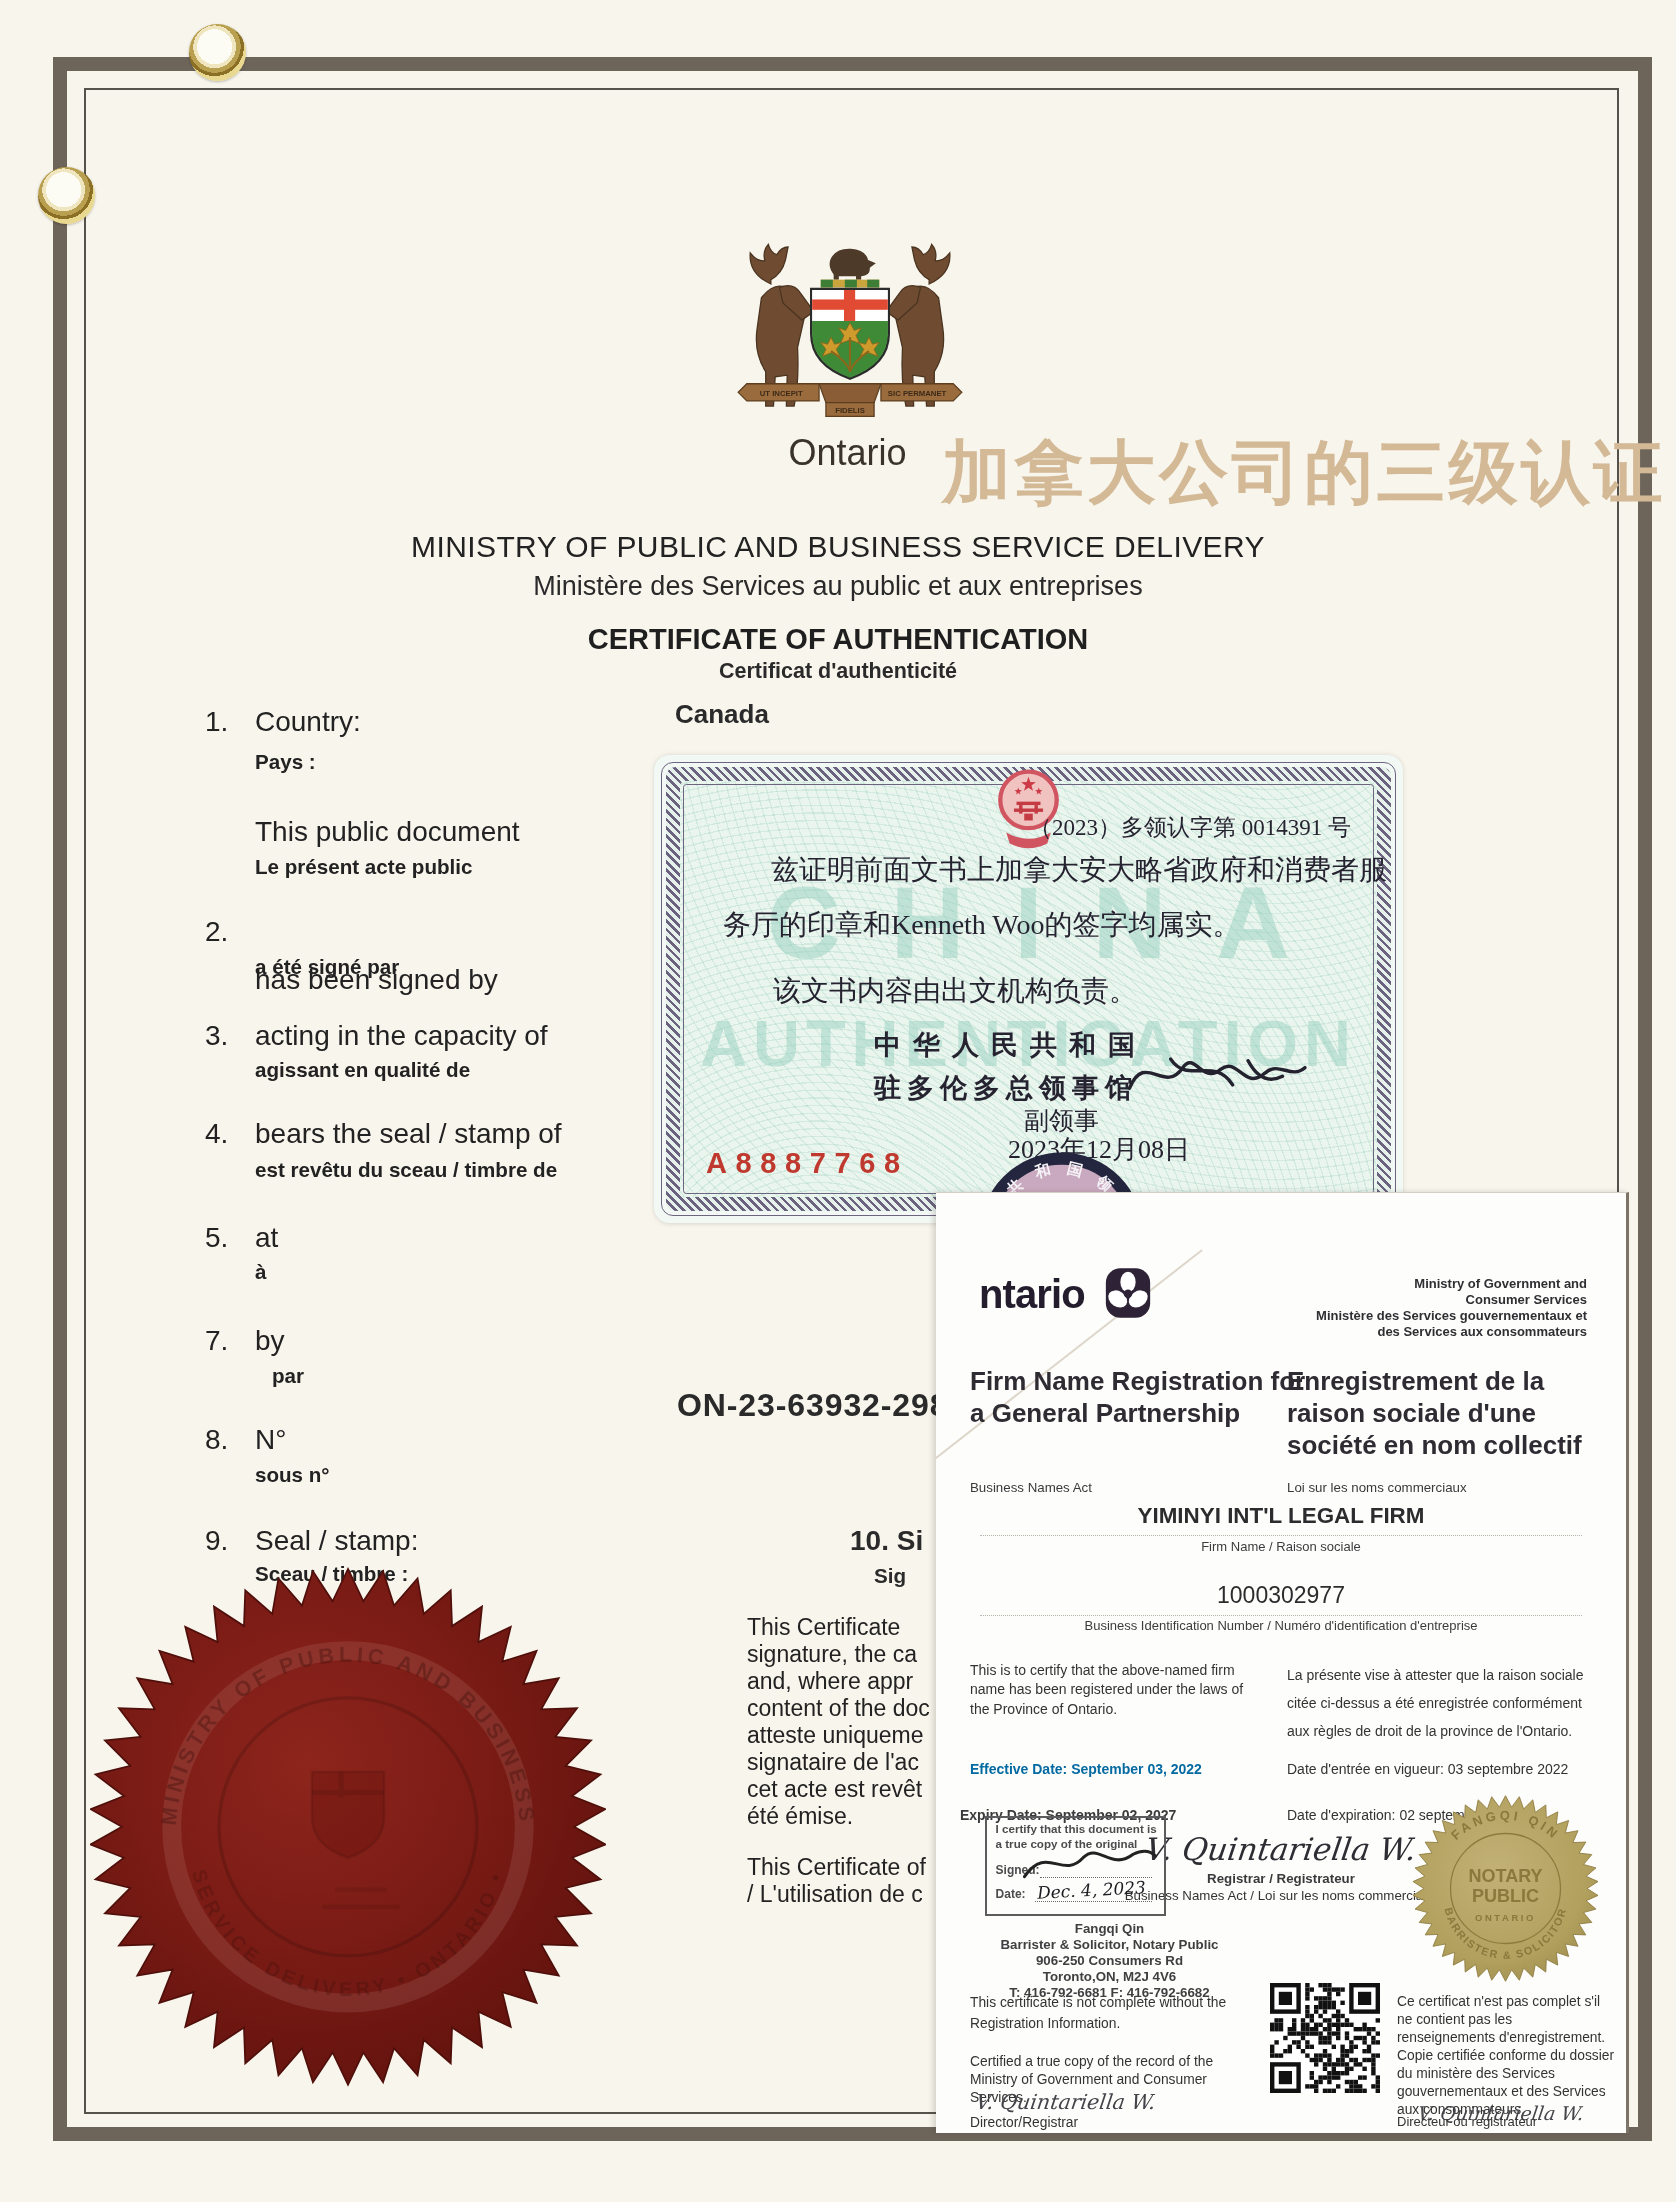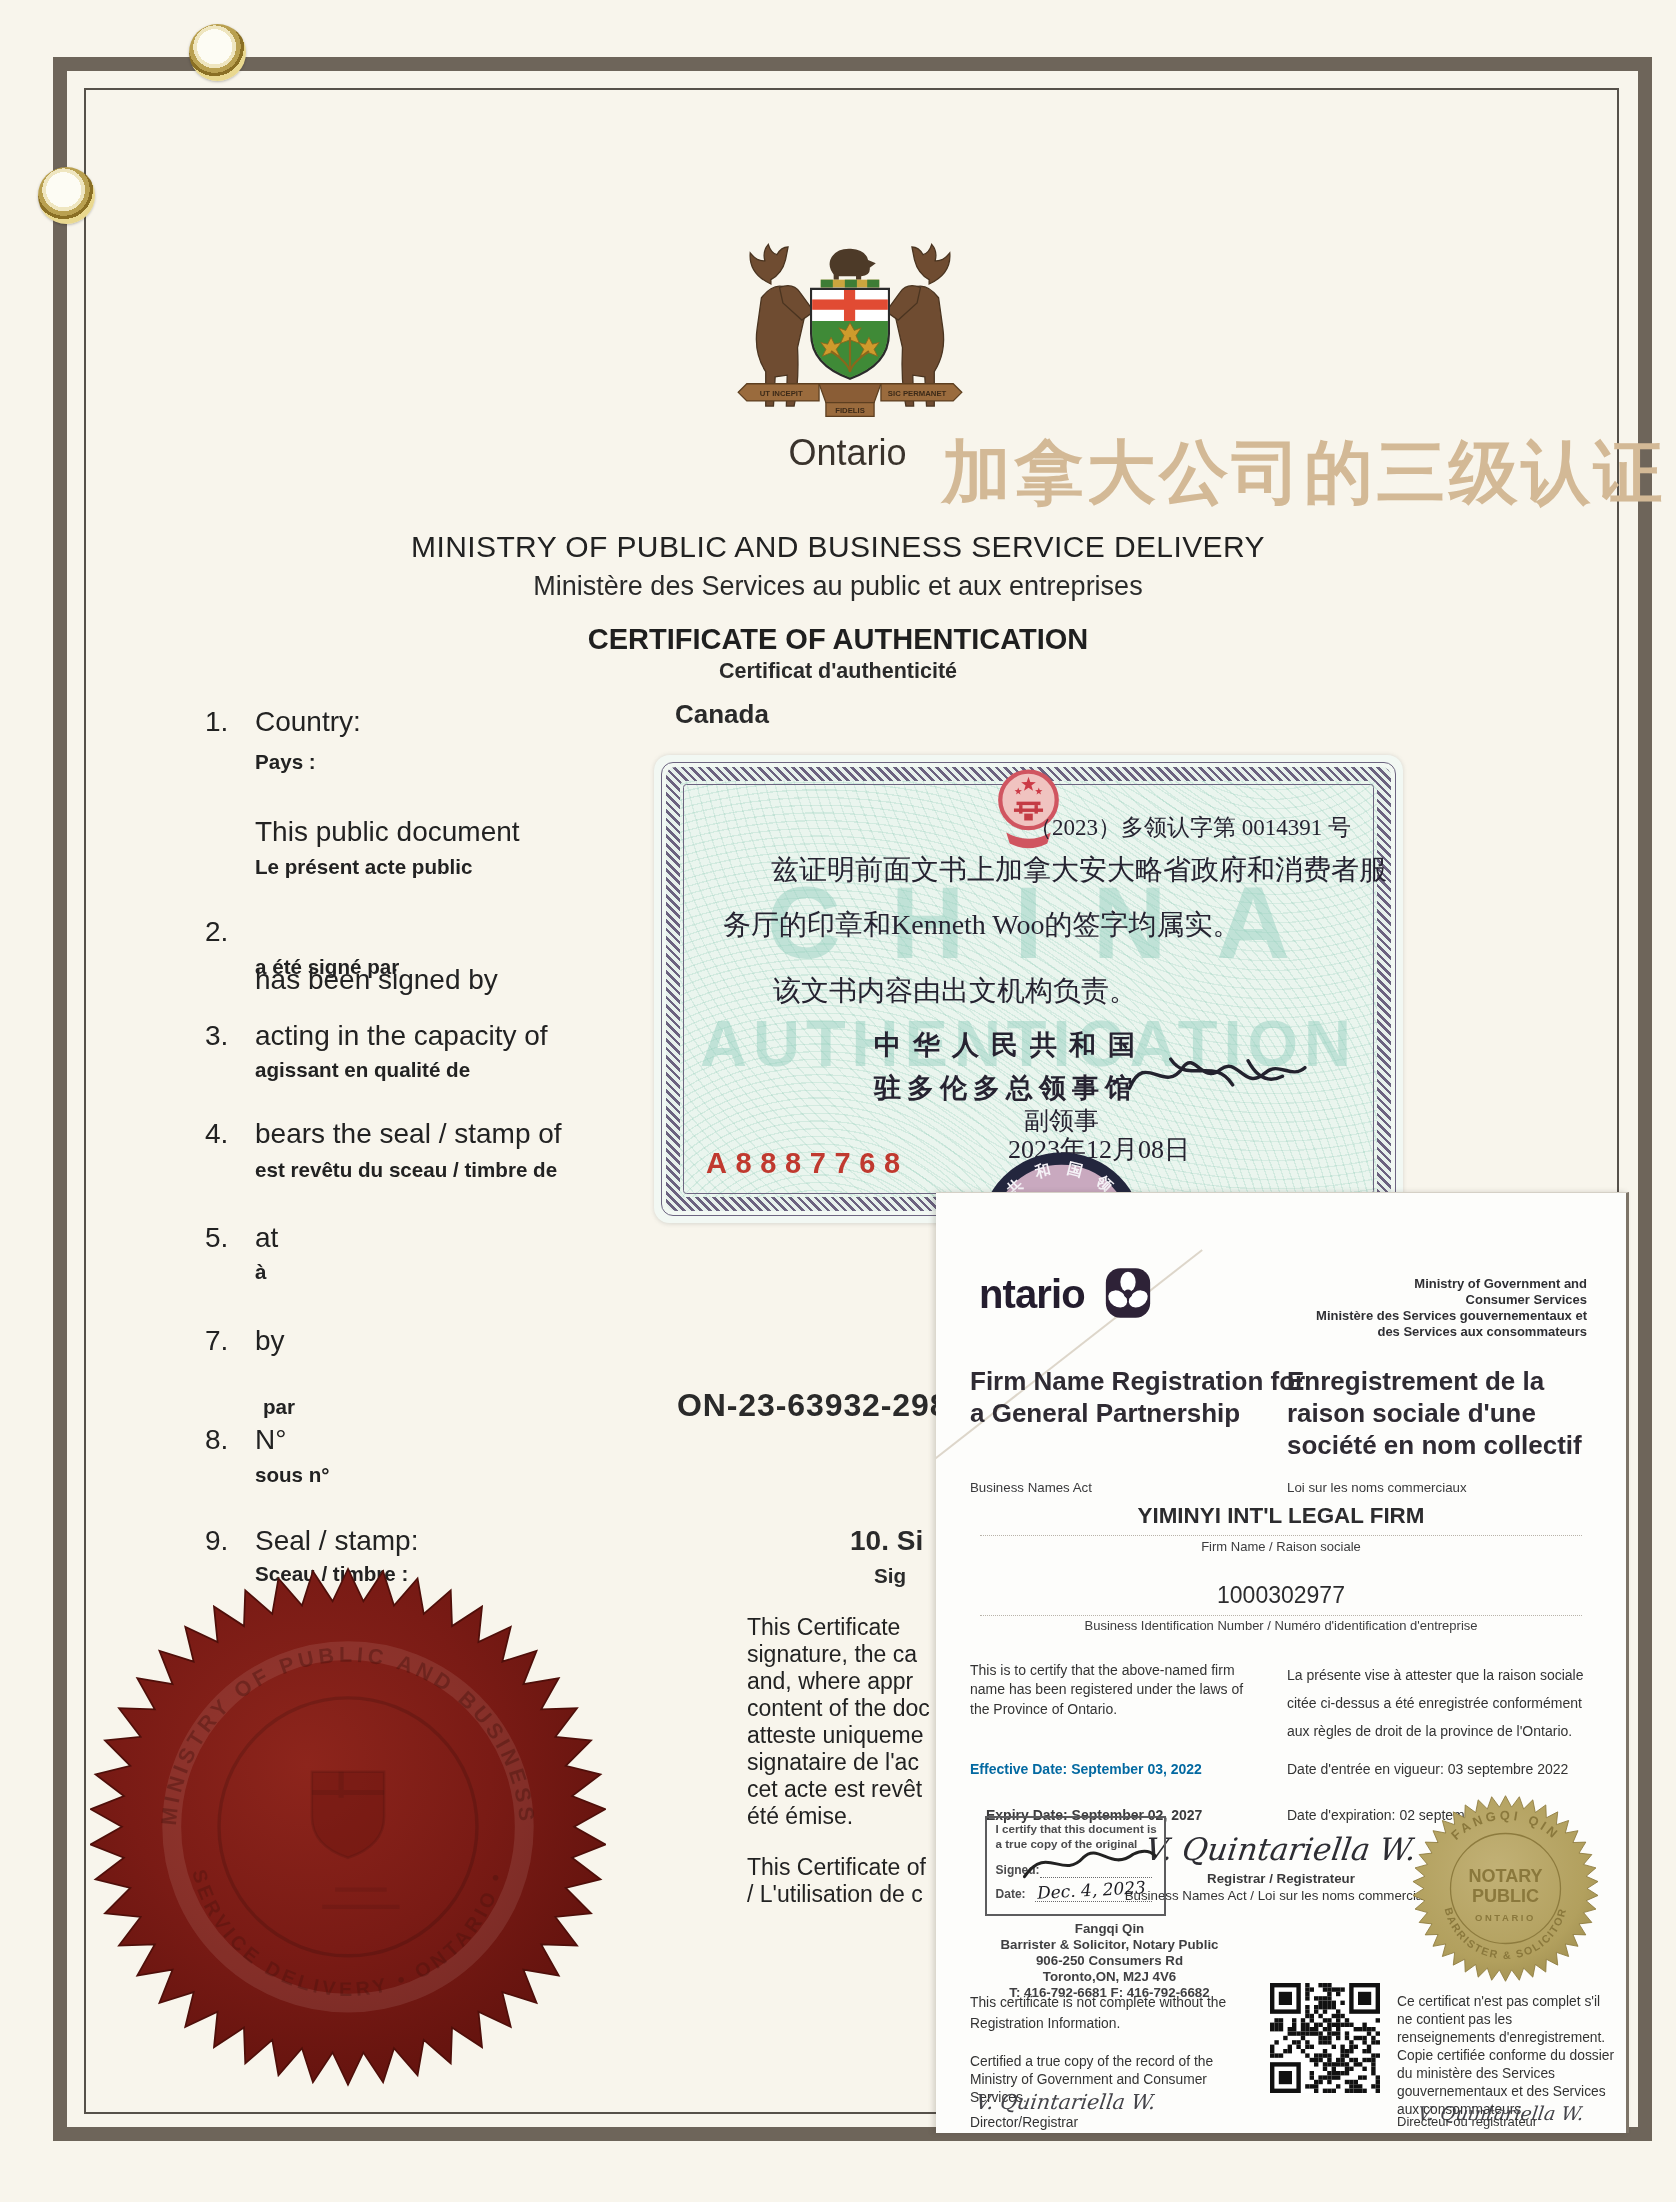--- a/index.html
+++ b/index.html
@@ -134,21 +134,21 @@
   <div class="abs item-num" style="left:205px;top:1118px;">4.</div>
   <div class="abs item-en" style="left:255px;top:1118px;">bears the seal / stamp of</div>
   <div class="abs item-fr" style="left:255px;top:1158px;">est revêtu du sceau / timbre de</div>
 
   <div class="abs item-num" style="left:205px;top:1222px;">5.</div>
   <div class="abs item-en" style="left:255px;top:1222px;">at</div>
   <div class="abs item-fr" style="left:255px;top:1260px;">à</div>
 
   <div class="abs item-num" style="left:205px;top:1325px;">7.</div>
   <div class="abs item-en" style="left:255px;top:1325px;">by</div>
-  <div class="abs item-fr" style="left:263px;top:1364px;margin-top:31px;">par</div>
+  <div class="abs item-fr" style="left:272px;top:1364px;">par</div>
 
   <div class="abs item-num" style="left:205px;top:1424px;">8.</div>
   <div class="abs item-en" style="left:255px;top:1424px;">N°</div>
   <div class="abs item-fr" style="left:255px;top:1463px;">sous n°</div>
 
   <div class="abs item-num" style="left:205px;top:1525px;">9.</div>
   <div class="abs item-en" style="left:255px;top:1525px;">Seal / stamp:</div>
   <div class="abs item-fr" style="left:255px;top:1562px;">Sceau / timbre :</div>
 
   <div class="abs" style="left:677px;top:1387px;font-size:32px;font-weight:bold;letter-spacing:0.9px;white-space:nowrap;">ON-23-63932-2980</div>
@@ -282,21 +282,21 @@
 
     <div class="abs" style="left:0;width:100%;top:389px;text-align:center;font-size:23px;color:#2c2c2e;">1000302977</div>
     <div class="abs" style="left:44px;width:602px;top:422px;border-top:1.7px dotted #b9b4aa;"></div>
     <div class="abs" style="left:0;width:100%;top:425px;text-align:center;font-size:13px;color:#3c3c3e;">Business Identification Number / Numéro d'identification d'entreprise</div>
 
     <div class="abs" style="left:34px;top:468px;width:284px;font-size:14px;line-height:19.4px;">This is to certify that the above-named firm name has been registered under the laws of the Province of Ontario.</div>
     <div class="abs" style="left:351px;top:468px;width:306px;font-size:14px;line-height:28px;">La présente vise à attester que la raison sociale citée ci-dessus a été enregistrée conformément aux règles de droit de la province de l'Ontario.</div>
 
     <div class="abs" style="left:34px;top:568px;font-size:14px;font-weight:bold;color:#0369a1;">Effective Date: September 03, 2022</div>
     <div class="abs" style="left:351px;top:568px;font-size:14px;">Date d'entrée en vigueur: 03 septembre 2022</div>
-    <div class="abs" style="left:50px;top:614px;font-size:14px;font-weight:bold;color:#3a3a3c;">Expiry Date: September 02, 2027</div>
+    <div class="abs" style="left:24px;top:614px;font-size:14px;font-weight:bold;color:#3a3a3c;">Expiry Date: September 02, 2027</div>
     <div class="abs" style="left:351px;top:614px;font-size:14px;">Date d'expiration: 02 septembre 2027</div>
 
     <div class="abs script" style="left:0;width:100%;top:638px;text-align:center;font-size:31px;transform:skewX(-8deg);">V. Quintariella W.</div>
     <div class="abs" style="left:0;width:100%;top:678px;text-align:center;font-size:13.3px;font-weight:bold;color:#3a3a3c;">Registrar / Registrateur</div>
     <div class="abs" style="left:0;width:100%;top:695px;text-align:center;font-size:13.3px;">Business Names Act / Loi sur les noms commerciaux</div>
 
     <div class="stamp-box">
       <div class="abs" style="left:8.6px;top:4.3px;font-size:11.6px;font-weight:bold;">I certify that this document is</div>
       <div class="abs" style="left:8.6px;top:19px;font-size:11.6px;font-weight:bold;">a true copy of the original</div>
       <div class="abs" style="left:8.6px;top:45px;font-size:12px;font-weight:bold;">Signed:</div>

